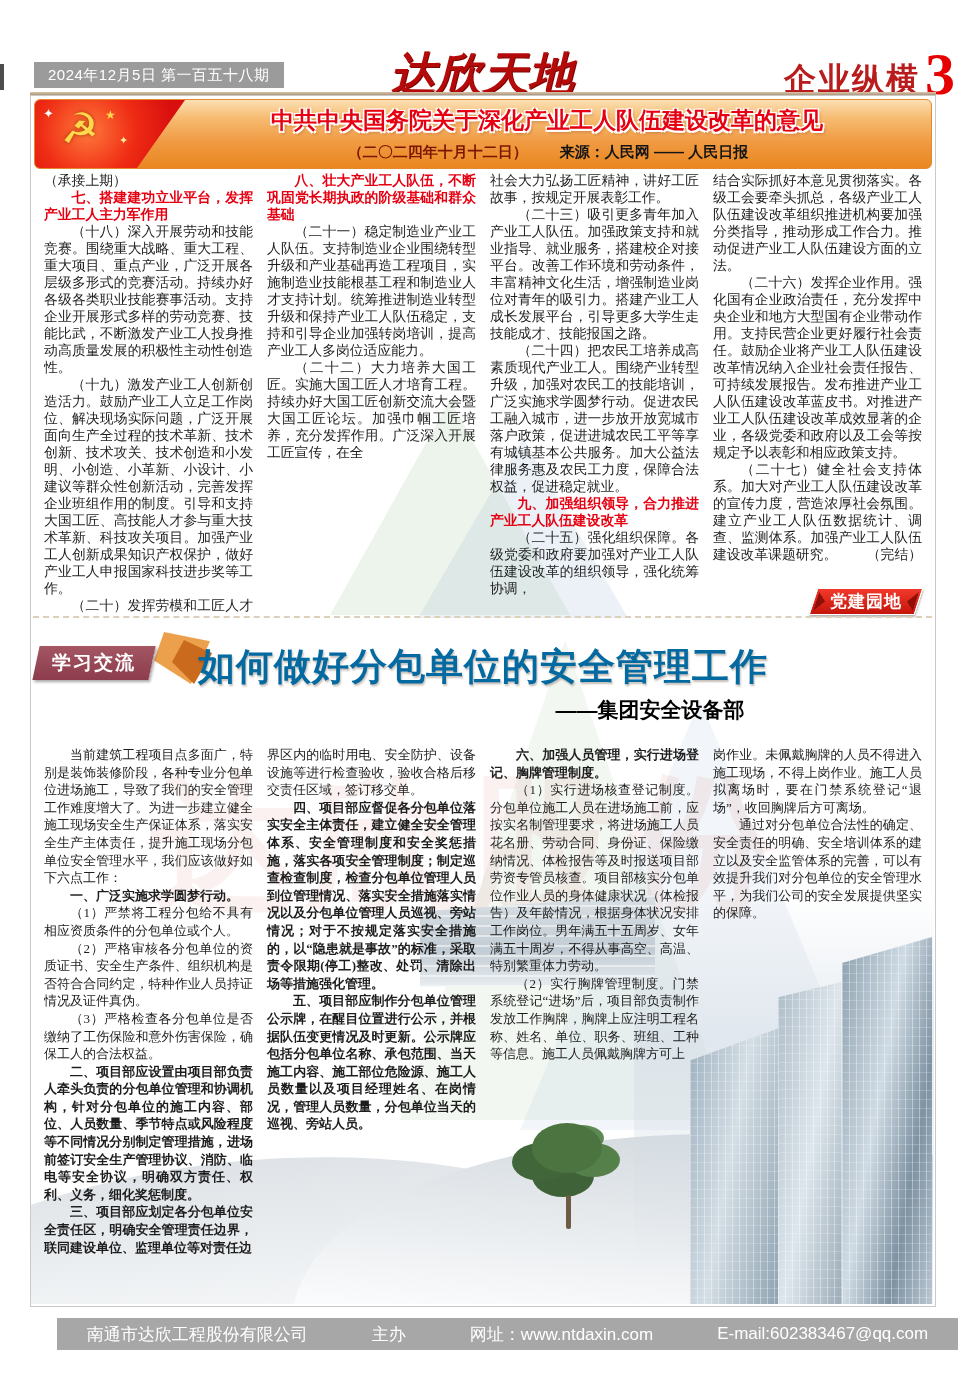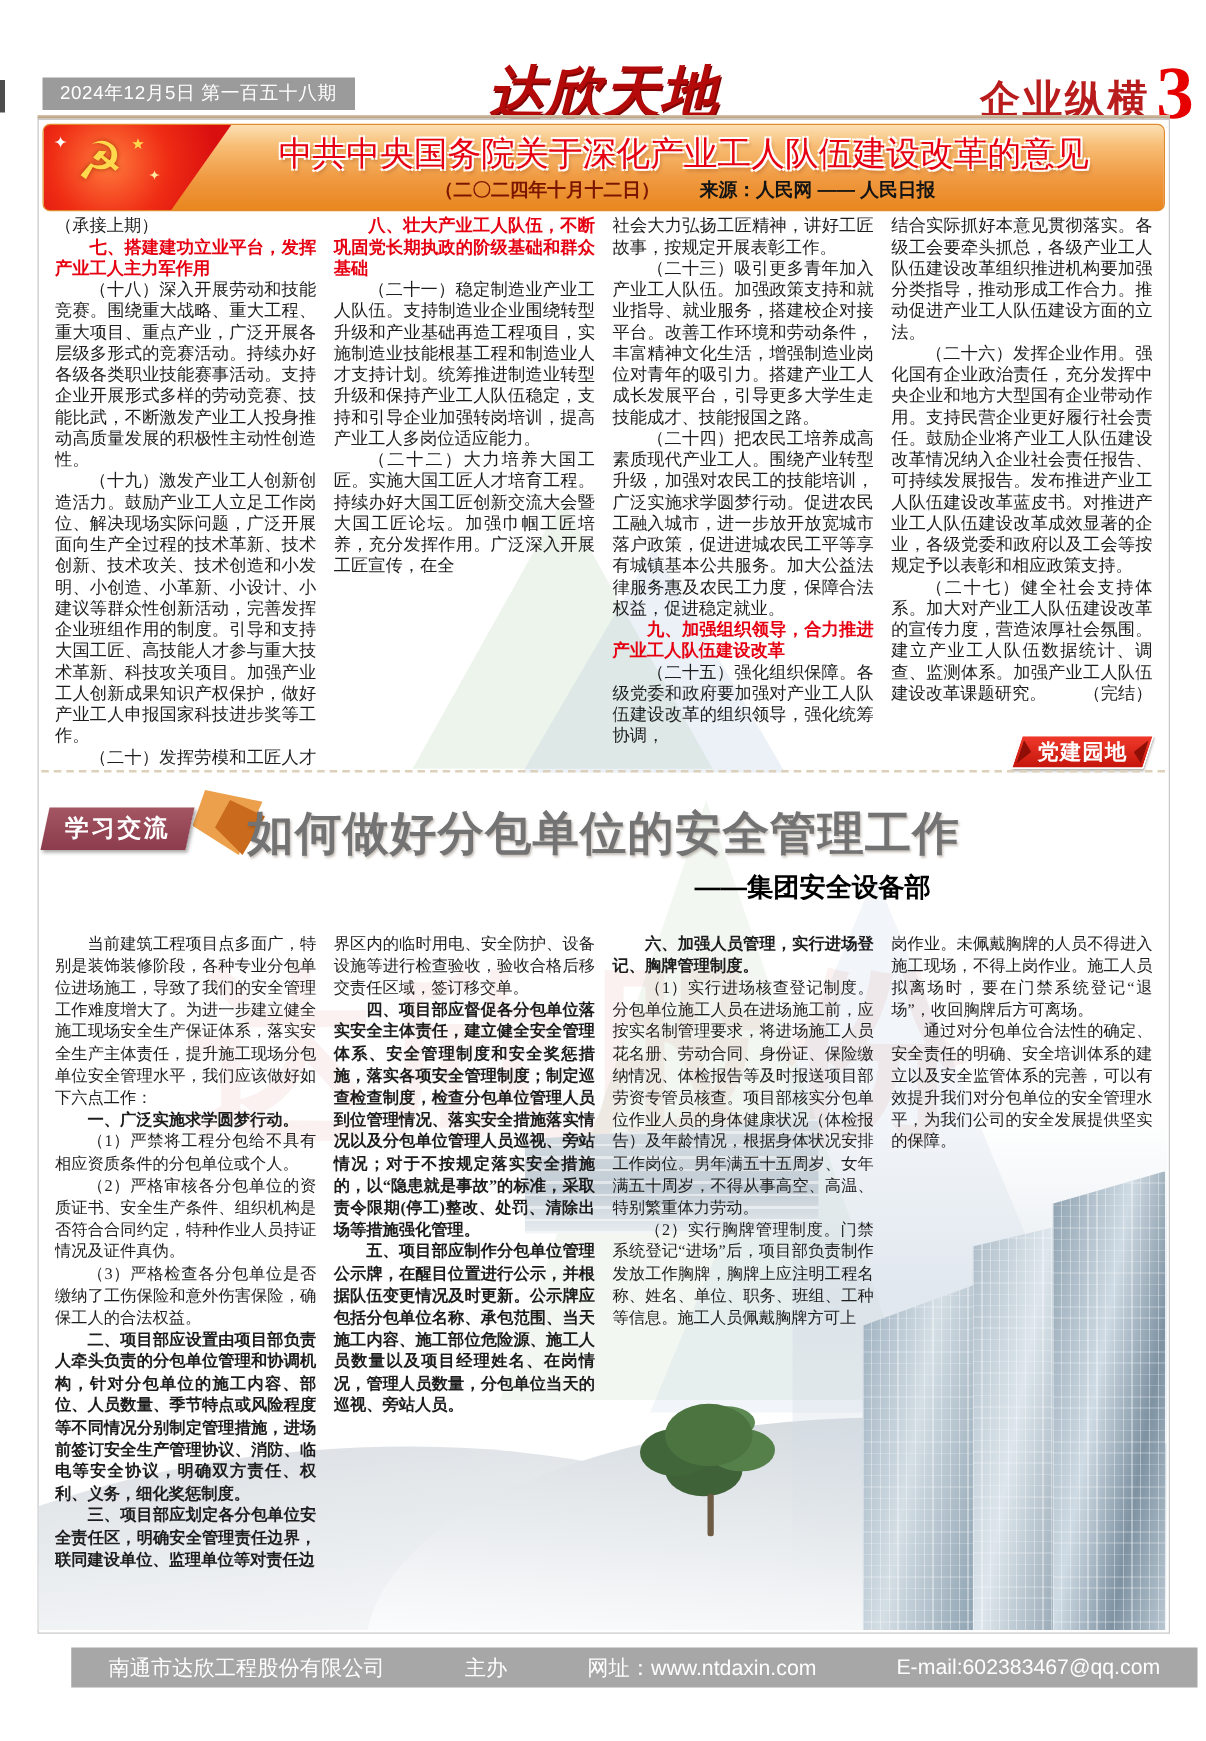--- a/index.html
+++ b/index.html
@@ -55,21 +55,21 @@
   
   #banner{left:34px;top:99px;width:896px;height:68px;border-radius:6px;border:1px solid #e18a2e;overflow:hidden;z-index:2;
           background:linear-gradient(180deg,#fbe0b4 0%,#f7bd74 25%,#f09a42 62%,#e9861f 100%);}
   #emblem{position:absolute;left:0;top:0;width:150px;height:100%;
           background:radial-gradient(circle at 35% 45%,#ff7a3c 0%,#ef2c14 45%,#d90f0f 82%);
           clip-path:polygon(0 0,100% 0,68% 100%,0 100%);}
   #emblem .hs{position:absolute;left:26px;top:4px;font-size:42px;color:#ffd94d;text-shadow:0 0 4px #a33000;}
   #emblem .sp1{position:absolute;left:8px;top:6px;color:#fff;font-size:13px;}
   #emblem .sp2{position:absolute;left:84px;top:34px;color:#ffe9a0;font-size:11px;}
   #emblem .st1{position:absolute;left:70px;top:8px;color:#ffd94d;font-size:12px;}
-  #banner-title{position:absolute;left:138px;right:10px;top:5px;text-align:center;font-size:27px;font-weight:400;
+  #banner-title{position:absolute;left:138px;right:10px;top:5px;text-align:center;font-size:23px;font-weight:700;
        font-family:"Liberation Sans","DejaVu Sans",sans-serif;color:#e60012;letter-spacing:0;
        text-shadow:-1.5px -1.5px 0 #fff,1.5px -1.5px 0 #fff,-1.5px 1.5px 0 #fff,1.5px 1.5px 0 #fff,2px 3px 3px rgba(120,40,0,.35);}
   #banner-sub{position:absolute;left:150px;right:20px;top:43px;display:flex;justify-content:center;gap:32px;
        font-size:15px;font-weight:bold;}
   #doc-date{color:#7c1500;}
   #doc-source{color:#141414;font-family:"Liberation Sans","DejaVu Sans",sans-serif;}
 
   
   .cols{display:flex;gap:14px;overflow:hidden;z-index:2;}
   #art1{left:44px;top:172px;width:878px;height:443px;font-size:13.8px;line-height:17px;}
@@ -94,21 +94,21 @@
 
   #flag{left:36px;top:638px;width:170px;height:56px;z-index:2;}
   #flag .fold1{position:absolute;left:118px;top:-6px;width:56px;height:52px;background:#eda04b;
        clip-path:polygon(18% 0,100% 18%,66% 100%,0 55%);}
   #flag .fold2{position:absolute;left:136px;top:2px;width:40px;height:44px;background:#c96a1c;
        clip-path:polygon(30% 0,100% 30%,55% 100%,0 50%);}
   #flag-label{position:absolute;left:0;top:8px;background:linear-gradient(180deg,#a45663,#8c3c4c);
        padding:4px 16px;transform:skewX(-12deg);box-shadow:2px 2px 3px rgba(0,0,0,.35);}
   #flag-label span{display:block;transform:skewX(12deg);color:#fff;font-weight:700;font-size:19px;
        font-family:"Liberation Sans","DejaVu Sans",sans-serif;letter-spacing:2px;}
-  #t2-title{left:163px;top:642px;width:640px;text-align:center;font-size:37px;font-weight:900;color:#737373;
+  #t2-title{left:163px;top:642px;width:640px;text-align:center;font-size:37px;font-weight:900;color:#0369a1;
        letter-spacing:1px;text-shadow:1px 2px 2px rgba(90,70,50,.35);z-index:2;}
   #t2-byline{left:420px;top:696px;width:460px;text-align:center;font-size:21px;font-weight:bold;color:#000;
        font-family:"Liberation Sans","DejaVu Sans",sans-serif;z-index:2;}
 
   
   #footer{left:57px;top:1318px;width:901px;height:32px;background:#a7a7a7;color:#fff;z-index:2;
        display:flex;align-items:center;justify-content:center;gap:64px;font-size:17px;
        font-family:"Liberation Sans","DejaVu Sans",sans-serif;}
 </style>
 </head>

